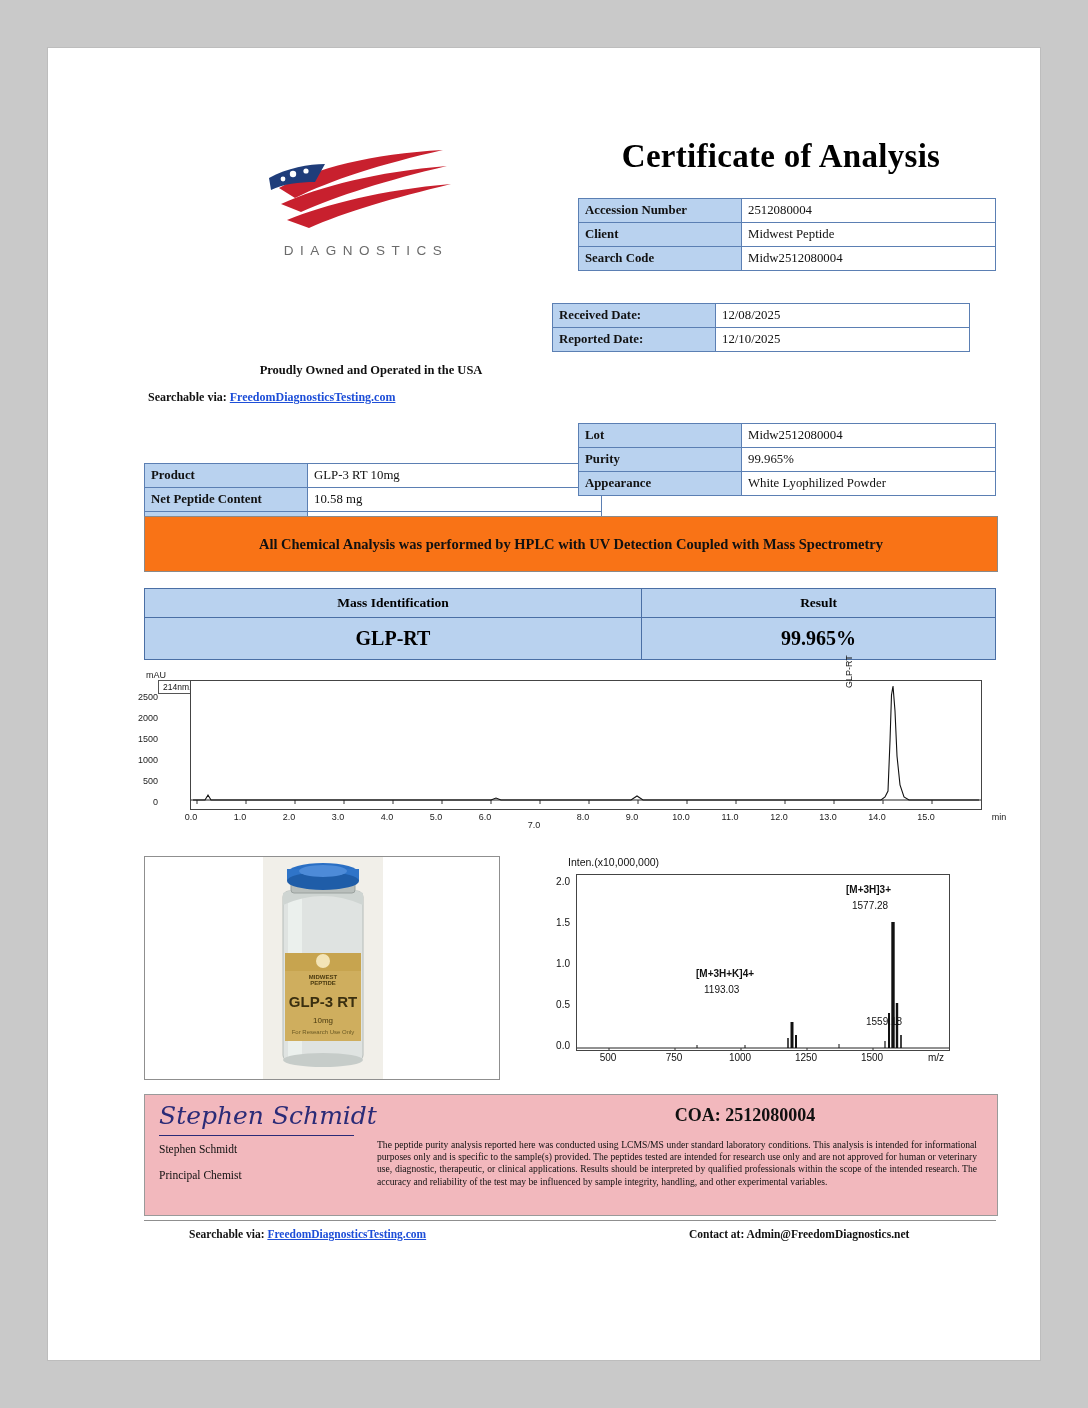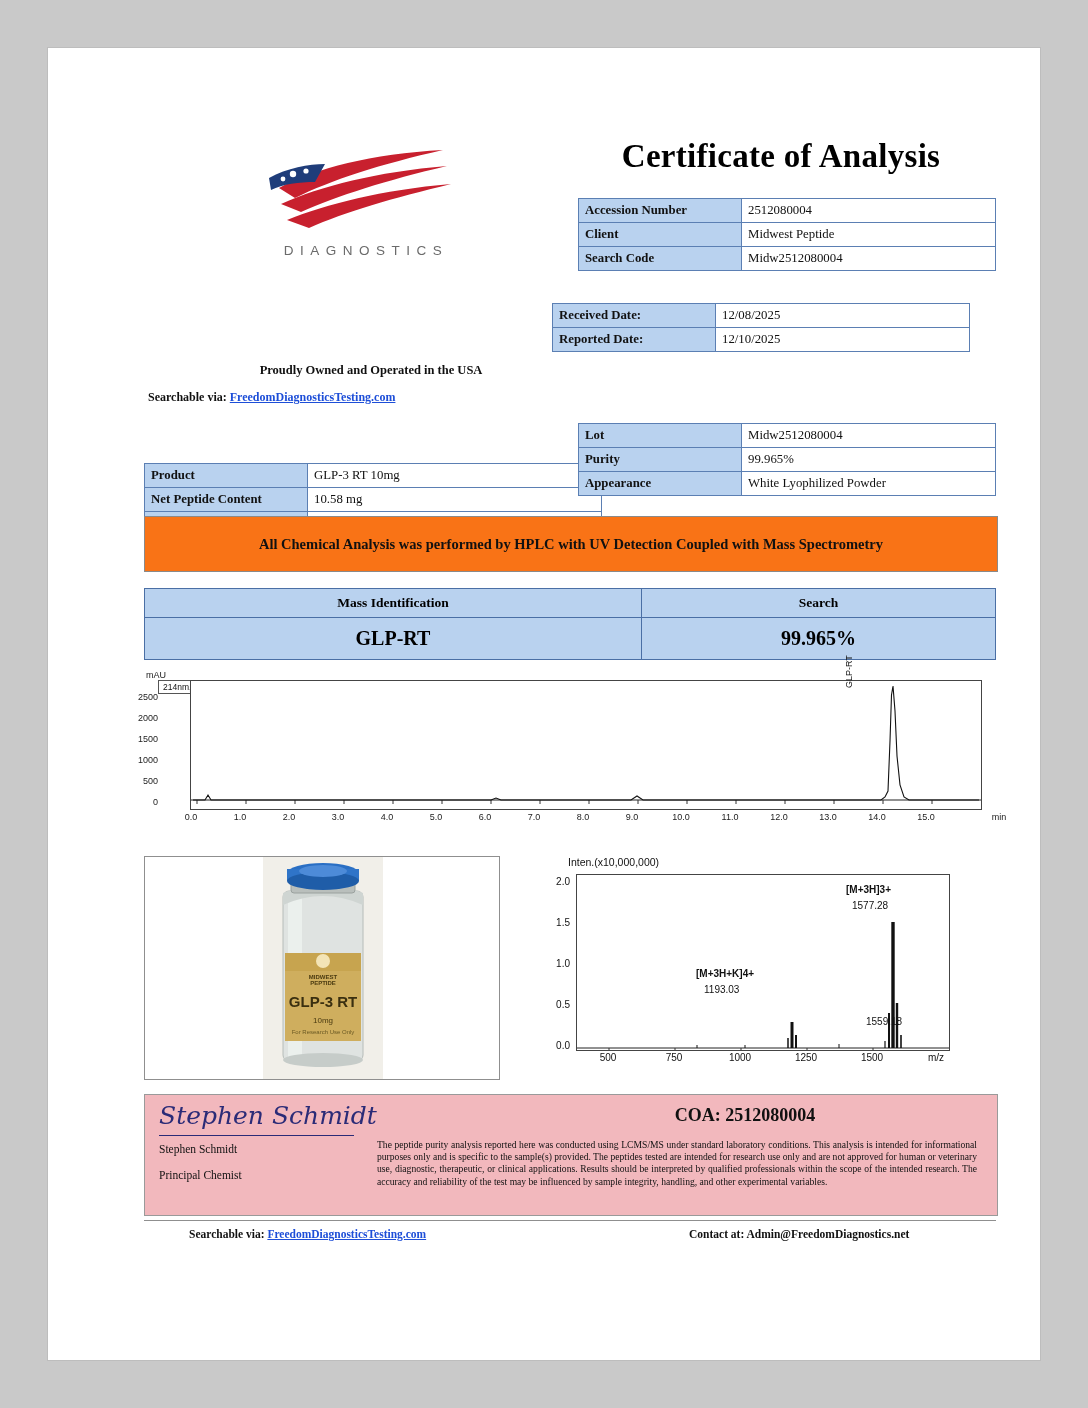--- a/index.html
+++ b/index.html
@@ -211,21 +211,21 @@
       </tr>
     </tbody>
       </table>
 
     <div class="banner">All Chemical Analysis was performed by HPLC with UV Detection Coupled with Mass Spectrometry</div>
 
     <table id="tbl-mass">
       <tbody>
           <tr class="head">
         <td class="c1">Mass Identification</td>
-        <td>Search</td>
+        <td>Result</td>
       </tr>
       <tr class="body">
         <td class="c1">GLP-RT</td>
         <td>99.965%</td>
       </tr>
     </tbody>
       </table>
 
     <div class="chrom">
       <div class="mau">mAU</div>
@@ -267,21 +267,21 @@
 
       <div class="peaklabel" style="left:700px;top:18px;">GLP-RT</div>
 
       <div class="xlab" style="left:32px;">0.0</div>
       <div class="xlab" style="left:81px;">1.0</div>
       <div class="xlab" style="left:130px;">2.0</div>
       <div class="xlab" style="left:179px;">3.0</div>
       <div class="xlab" style="left:228px;">4.0</div>
       <div class="xlab" style="left:277px;">5.0</div>
       <div class="xlab" style="left:326px;">6.0</div>
-      <div class="xlab" style="left:375px;">7.0</div>
+      <div class="xlab" style="left:375px;margin-top:8px;">7.0</div>
       <div class="xlab" style="left:424px;">8.0</div>
       <div class="xlab" style="left:473px;">9.0</div>
       <div class="xlab" style="left:522px;">10.0</div>
       <div class="xlab" style="left:571px;">11.0</div>
       <div class="xlab" style="left:620px;">12.0</div>
       <div class="xlab" style="left:669px;">13.0</div>
       <div class="xlab" style="left:718px;">14.0</div>
       <div class="xlab" style="left:767px;">15.0</div>
       <div class="xlab" style="left:840px;">min</div>
     </div>

